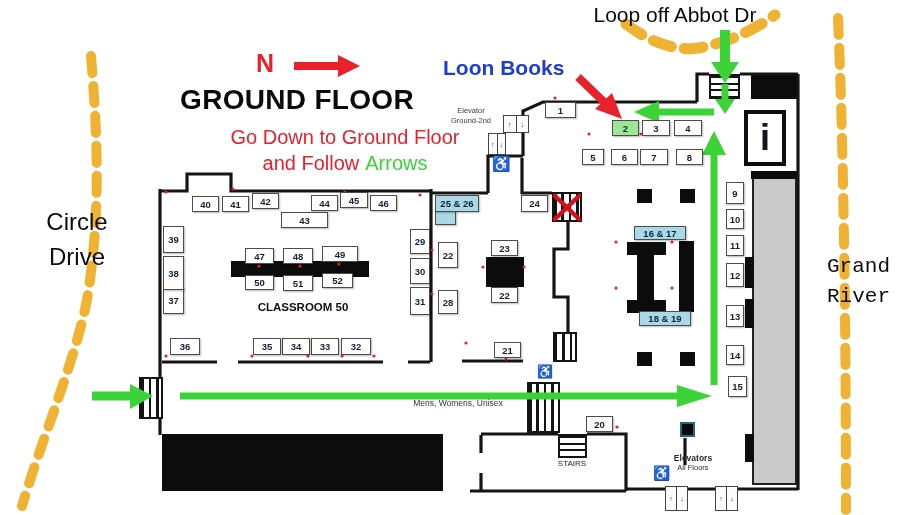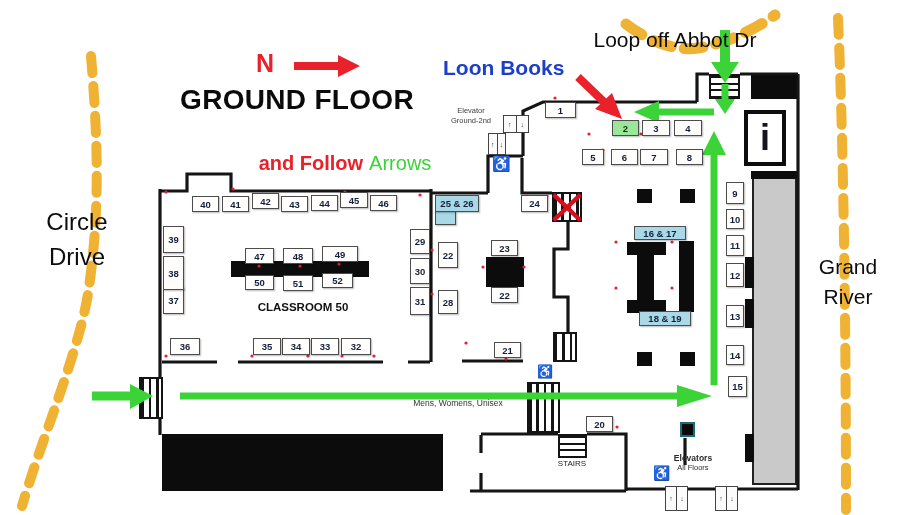--- a/index.html
+++ b/index.html
@@ -24,31 +24,31 @@
   .dot{fill:var(--arrow-red);}
   .hatchv,.hatchh{position:absolute;z-index:3;border:2px solid #141414;box-sizing:border-box;background-color:#fff;}
   .hatchv{background-image:repeating-linear-gradient(90deg,#141414 0 2.5px,rgba(0,0,0,0) 2.5px 7.5px);}
   .hatchh{background-image:repeating-linear-gradient(180deg,#141414 0 2px,rgba(0,0,0,0) 2px 6.5px);}
   .booth{position:absolute;box-sizing:border-box;background:#fffefc;border:1.3px solid #4c4c4c;
          display:flex;align-items:center;justify-content:center;font-size:9.5px;font-weight:700;
          color:#13203a;box-shadow:1px 1px 1.5px rgba(0,0,0,.28);z-index:6;}
   .booth.blue{background:var(--booth-blue);}
   .booth.green{background:var(--booth-green);color:#123312;}
   .map-label{position:absolute;z-index:7;white-space:nowrap;}
-  .loop-street{left:574px;top:3px;width:202px;text-align:center;font-size:21px;color:#0c0c0c;margin-top:25px;}
+  .loop-street{left:574px;top:3px;width:202px;text-align:center;font-size:21px;color:#0c0c0c;}
   .loon{left:443px;top:56px;font-size:21px;font-weight:700;color:var(--loon-blue);}
   .nletter{left:256px;top:49px;font-size:25px;font-weight:700;color:var(--arrow-red);}
   .title{left:180px;top:84px;width:234px;text-align:center;font-size:28px;font-weight:600;
          letter-spacing:.3px;color:#0b0b0b;}
   .instr1{left:210px;top:126px;width:270px;text-align:center;font-size:20px;color:var(--arrow-red);}
   .instr2{left:210px;top:152px;width:270px;text-align:center;font-size:20px;}
   .instr2 .green-word{color:var(--arrow-green);margin-left:6px;}
-  .instr2 .red-word{color:var(--arrow-red);font-weight:bold;}
+  .instr2 .red-word{color:var(--arrow-red);}
   .circle-drive{left:26px;top:204px;width:102px;text-align:center;font-size:24px;line-height:35px;color:#0d0d0d;}
-  .grand-river{left:806px;top:252px;width:84px;text-align:center;font-size:21px;line-height:30px;color:#0d0d0d;}
+  .grand-river{left:806px;top:252px;width:84px;text-align:right;font-size:21px;line-height:30px;color:#0d0d0d;font-family:Liberation Mono, monospace;}
   .classroom{left:238px;top:301px;width:130px;text-align:center;font-size:11.5px;font-weight:700;}
   .elevtop{left:442px;top:106px;width:58px;text-align:center;font-size:7.5px;line-height:9.5px;color:#3c3c3c;}
   .rr-sub{left:404px;top:398px;width:108px;text-align:center;font-size:8.5px;color:#333;}
   .rr{left:404px;top:408px;width:108px;text-align:center;font-size:15px;color:#0d0d0d;
       border-bottom:2px solid #999;padding-bottom:1px;}
   .stairs-label{left:548px;top:459px;width:48px;text-align:center;font-size:8px;color:#222;}
   .elev-label{left:664px;top:453px;width:58px;text-align:center;line-height:10px;}
   .elev-label .l1{font-size:8.5px;font-weight:600;color:#2a2a2a;}
   .elev-label .l2{font-size:7.5px;color:#2a2a2a;}
   .wc{position:absolute;z-index:7;color:#111;line-height:1;}
@@ -214,35 +214,36 @@
   <div class="booth" style="left:311px;top:338px;width:28px;height:17px">33</div>
   <div class="booth" style="left:282px;top:338px;width:28px;height:17px">34</div>
   <div class="booth" style="left:253px;top:338px;width:28px;height:17px">35</div>
   <div class="booth" style="left:170px;top:338px;width:30px;height:17px">36</div>
   <div class="booth" style="left:163px;top:287px;width:21px;height:27px">37</div>
   <div class="booth" style="left:163px;top:256px;width:21px;height:34px">38</div>
   <div class="booth" style="left:163px;top:226px;width:21px;height:27px">39</div>
   <div class="booth" style="left:192px;top:196px;width:27px;height:16px">40</div>
   <div class="booth" style="left:222px;top:196px;width:27px;height:16px">41</div>
   <div class="booth" style="left:252px;top:193px;width:27px;height:16px">42</div>
-  <div class="booth" style="left:281px;top:196px;width:27px;height:16px">43</div>
+  <div class="booth" style="left:281px;top:212px;width:47px;height:16px">43</div>
   <div class="booth" style="left:311px;top:195px;width:27px;height:16px">44</div>
   <div class="booth" style="left:340px;top:192px;width:28px;height:16px">45</div>
   <div class="booth" style="left:370px;top:195px;width:27px;height:16px">46</div>
   <div class="booth" style="left:245px;top:248px;width:29px;height:16px">47</div>
   <div class="booth" style="left:283px;top:248px;width:30px;height:16px">48</div>
   <div class="booth" style="left:322px;top:246px;width:36px;height:16px">49</div>
   <div class="booth" style="left:245px;top:275px;width:29px;height:15px">50</div>
   <div class="booth" style="left:283px;top:275px;width:30px;height:16px">51</div>
   <div class="booth" style="left:322px;top:273px;width:31px;height:15px">52</div>
 
   <div class="map-label loop-street">Loop off Abbot Dr</div>
   <div class="map-label loon">Loon Books</div>
   <div class="map-label nletter">N</div>
   <div class="map-label title">GROUND FLOOR</div>
+  <div class="map-label instr1">Go Down to Ground Floor</div>
   <div class="map-label instr2">
     <span class="red-word">and Follow</span><span class="green-word">Arrows</span>
   </div>
   <div class="map-label circle-drive">
     <div>Circle</div>
     <div>Drive</div>
   </div>
   <div class="map-label grand-river">
     <div>Grand</div>
     <div>River</div>

